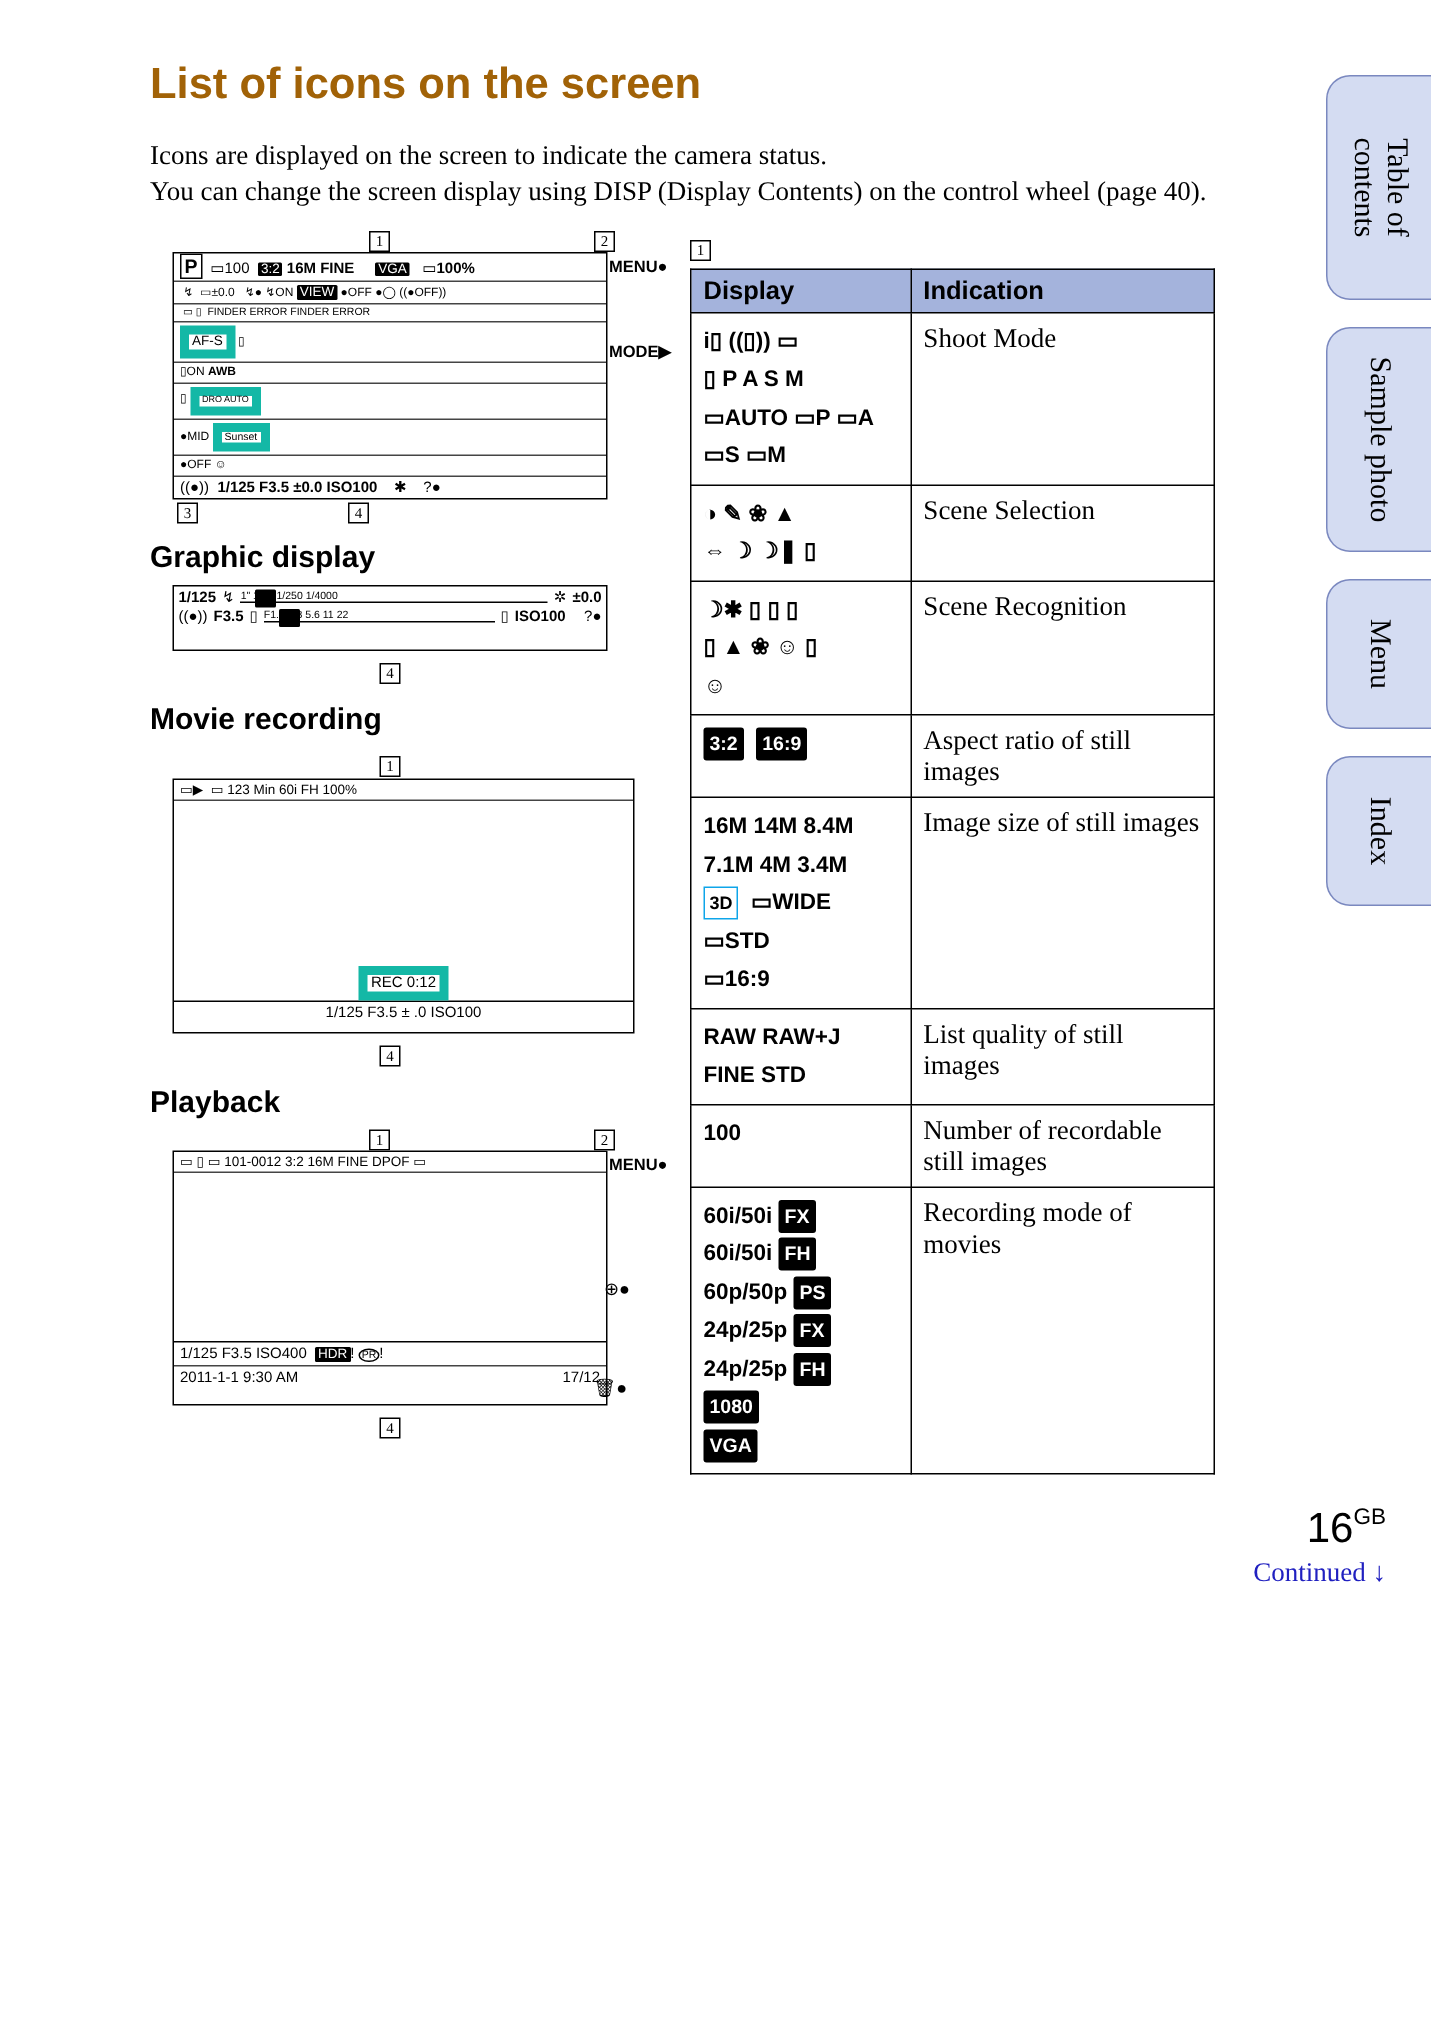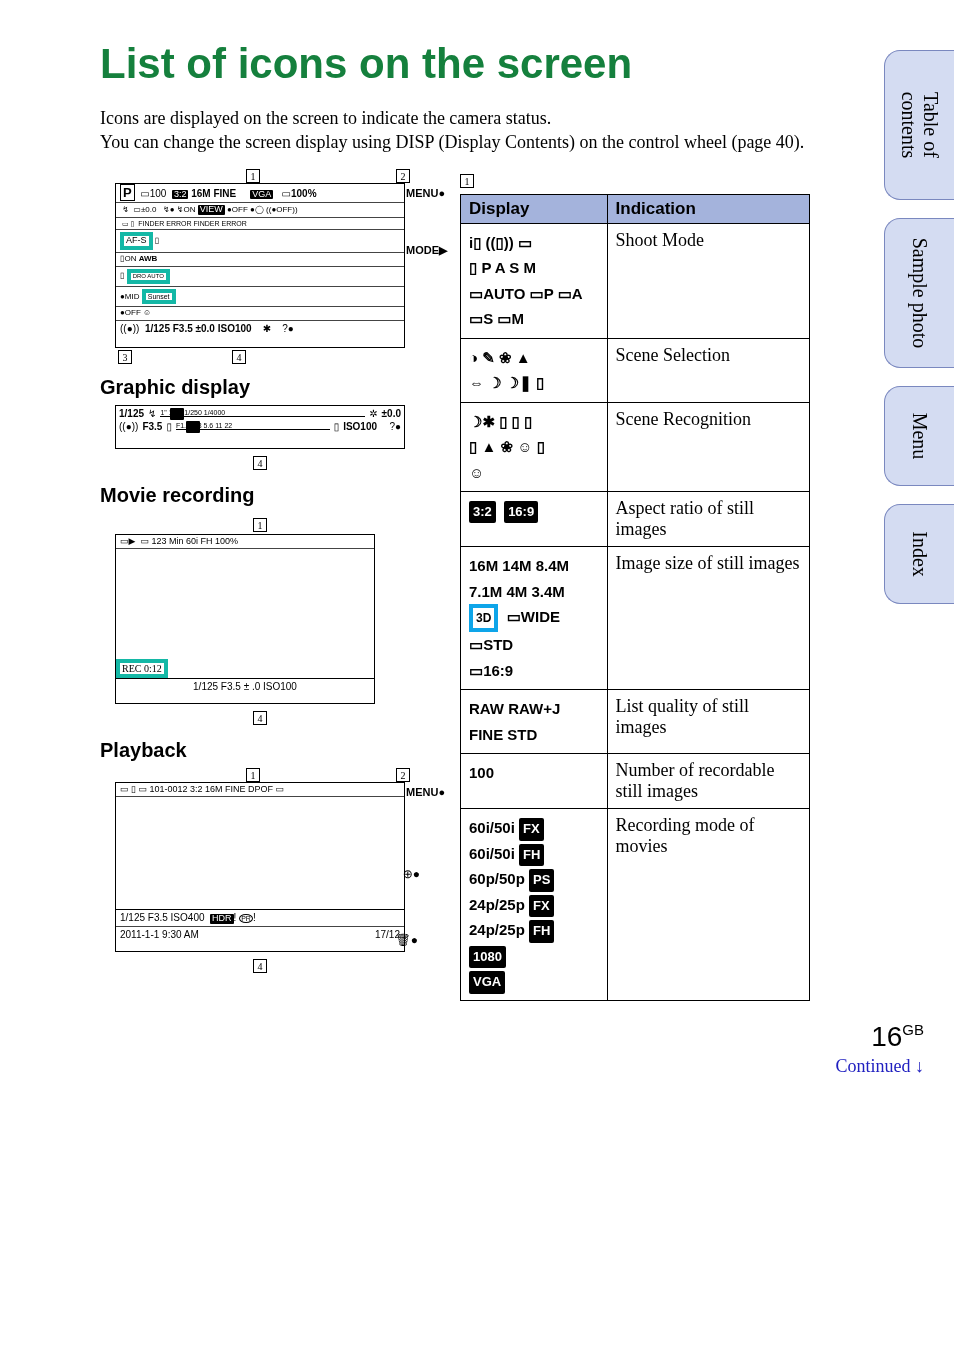--- a/index.html
+++ b/index.html
@@ -10,24 +10,24 @@
     color: #000;
     width: 954px;
     position: relative;
     background: #fff;
   }
   .page {
     padding: 40px 30px 20px 100px;
     width: 840px;
   }
   .title {
-    color: #15803d;
+    color: #a16207;
     font-family: Arial, Helvetica, sans-serif;
     font-weight: bold;
-    font-size: 42px;
+    font-size: 29px;
     margin: 0 0 18px 0;
   }
   .intro { line-height: 1.35; margin-bottom: 14px; }
   .subhead {
     font-family: Arial, Helvetica, sans-serif;
     font-weight: bold;
     font-size: 20px;
     margin: 12px 0 6px 0;
   }
   .columns { display: flex; gap: 40px; align-items: flex-start; }
@@ -37,36 +37,36 @@
     border: 1.5px solid #000;
     background: #fff;
     font-family: Arial, Helvetica, sans-serif;
     font-size: 10px;
     position: relative;
     margin: 0 auto;
     line-height: 1.1;
   }
   .fig-std { width: 290px; height: 165px; }
   .fig-gd  { width: 290px; height: 44px; }
-  .fig-mv  { width: 260px; height: 170px;}
+  .fig-mv  { width: 308px; height: 170px;}
   .fig-pb  { width: 290px; height: 170px; }
   .calloutbox {
     display:inline-block; border:1px solid #000; width:14px; height:14px;
     text-align:center; font-size:10px; line-height:13px; font-family: serif;
     background:#fff;
   }
   .callouts-top { text-align:center; }
   .callouts-top.two { display:flex; justify-content: space-between; padding:0 10px;}
   .callouts-bot { text-align:center; margin-top:2px;}
   .callouts-bot.two { display:flex; gap:100px; padding-left:18px;}
   .fig-row { border-bottom:1px solid #444; padding:2px 4px; white-space:nowrap; overflow:hidden;}
   .fig-row.last { border-bottom:none;}
   .fig-side { position:absolute; right:-38px; width:36px; font-weight:bold; font-size:11px; }
   .fig-badge { display:inline-block; background:#000; color:#fff; padding:0 2px; font-size:9px; border-radius:1px;}
-  .fig-badge-w { display:inline-block; border:4px solid #14b8a6; padding:0 2px; font-size:9px;}
+  .fig-badge-w { display:inline-block; border:6px solid #14b8a6; padding:0 2px; font-size:9px;}
 
   
   .tnum { margin-bottom:4px; }
   .icontable {
     border-collapse: collapse;
     width: 100%;
     font-family: Arial, Helvetica, sans-serif;
     font-size: 17px;
   }
   .icontable th {
@@ -83,21 +83,21 @@
     font-family: "Times New Roman", Times, serif;
     font-size: 18px;
   }
   .icontable td.disp {
     font-family: Arial, Helvetica, sans-serif;
     font-weight: bold;
     font-size: 15px;
     line-height: 1.7;
   }
   .chip { display:inline-block; background:#000; color:#fff; padding:0 4px; font-size:13px; border-radius:2px;}
-  .chipw { display:inline-block; border:4px solid #0ea5e9; padding:0 3px; font-size:12px;}
+  .chipw { display:inline-block; border:1px solid #0ea5e9; padding:0 3px; font-size:12px;}
   .smallsym { font-size:15px; }
 
   
   .tabs { position:absolute; right:0; top:50px; display:flex; flex-direction:column; gap:18px; }
   .tab {
     width: 70px; height: 150px;
     background: #d4dcf2;
     border: 1px solid #7a88bf;
     border-right: none;
     border-radius: 16px 0 0 16px;
@@ -199,21 +199,21 @@
           ▯ <b>ISO100</b>&nbsp;&nbsp;&nbsp;?●
         </div>
       </div>
       <div class="callouts-bot"><span class="calloutbox">4</span></div>
 
       <div class="subhead">Movie recording</div>
       <div class="callouts-top"><span class="calloutbox">1</span></div>
       <div class="figure fig-mv" style="margin-left:15px;">
         <div class="fig-row" style="font-size:9px;">▭▶&nbsp;&nbsp;▭ <span>123 Min        60i FH        100%</span></div>
         <div style="height:110px;"></div>
-        <div style="text-align:left;font-family:Liberation Serif, serif;"><span class="fig-badge-w" style="font-size:10px;">REC 0:12</span></div>
+        <div style="text-align:center;"><span class="fig-badge-w" style="font-size:10px;">REC 0:12</span></div>
         <div class="fig-row last" style="border-top:1px solid #000;font-size:10px;text-align:center;">1/125     F3.5   ± .0     ISO100</div>
       </div>
       <div class="callouts-bot"><span class="calloutbox">4</span></div>
 
       <div class="subhead">Playback</div>
       <div class="callouts-top two">
         <span></span>
         <span class="calloutbox">1</span>
         <span class="calloutbox">2</span>
       </div>

